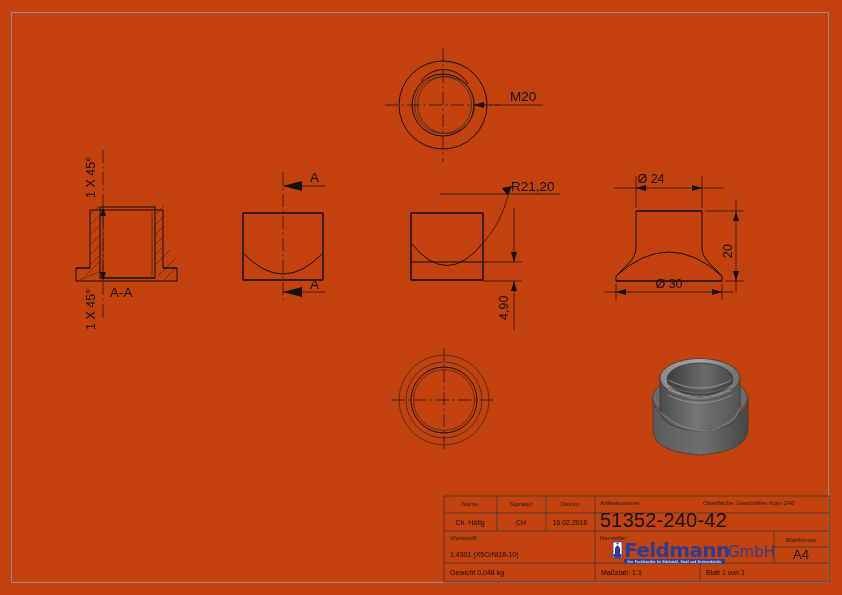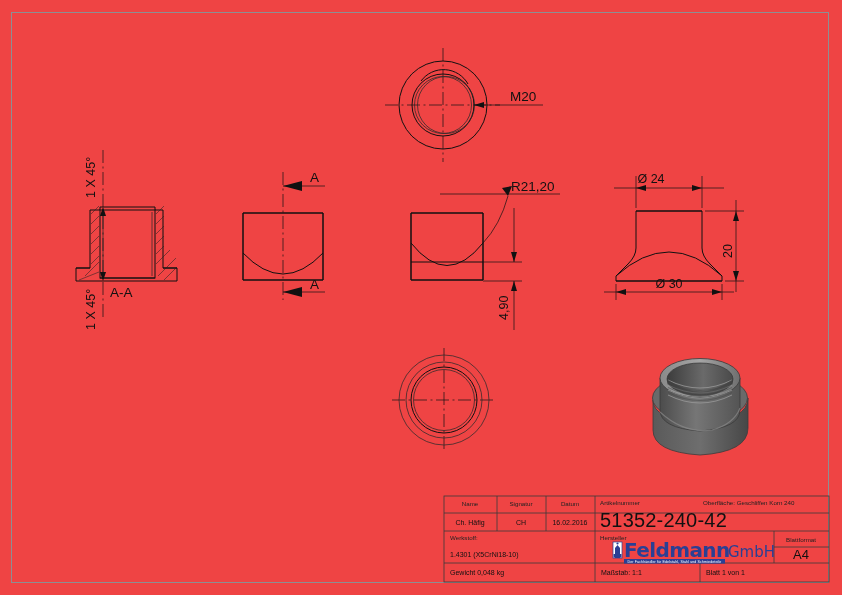--- a/index.html
+++ b/index.html
@@ -13,21 +13,21 @@
     font-family: "Liberation Sans", sans-serif;
     color: #1a1a1a;
     overflow: hidden;
     position: relative;
   }
   #sheet {
     position: absolute;
     left: 0; top: 0;
     width: 842px;
     height: 595px;
-    background: #ef4444;
+    background: #c2410c;
   }
   .frame {
     position: absolute;
     left: 11px;
     top: 12px;
     width: 818px;
     height: 571px;
     border: 1px solid #8e8e92;
     box-sizing: border-box;
   }

